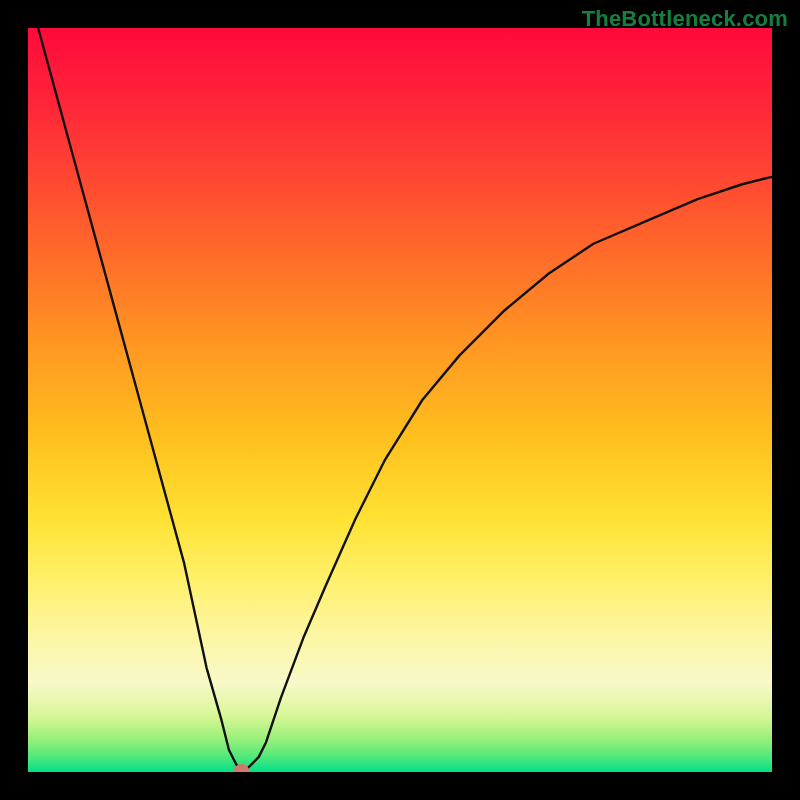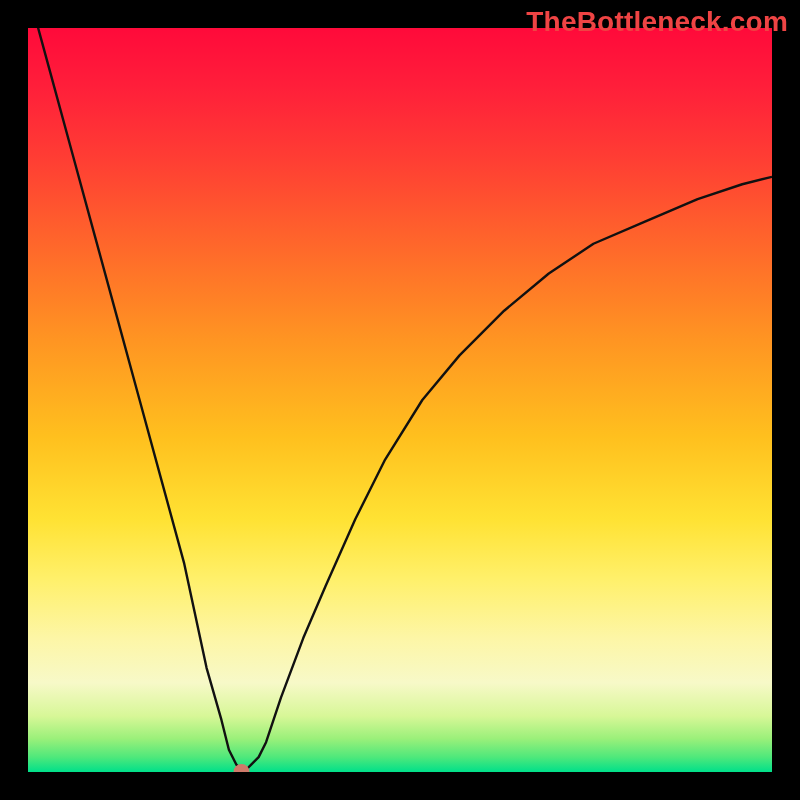--- a/index.html
+++ b/index.html
@@ -45,23 +45,23 @@
   }
   .dot {
     fill: #cf7a6a;
     stroke: none;
   }
   .watermark {
     position: absolute;
     top: 6px;
     right: 12px;
     font-family: Arial, Helvetica, sans-serif;
-    font-size: 28px;
+    font-size: 22px;
     font-weight: 700;
-    color: #ef4444;
+    color: #15803d;
     letter-spacing: 0.2px;
     user-select: none;
   }
 </style>
 </head>
 <body>
 
 <div class="frame">
   <div class="plot-area">
     <svg class="curve-svg" viewBox="0 0 744 744" preserveAspectRatio="none">

